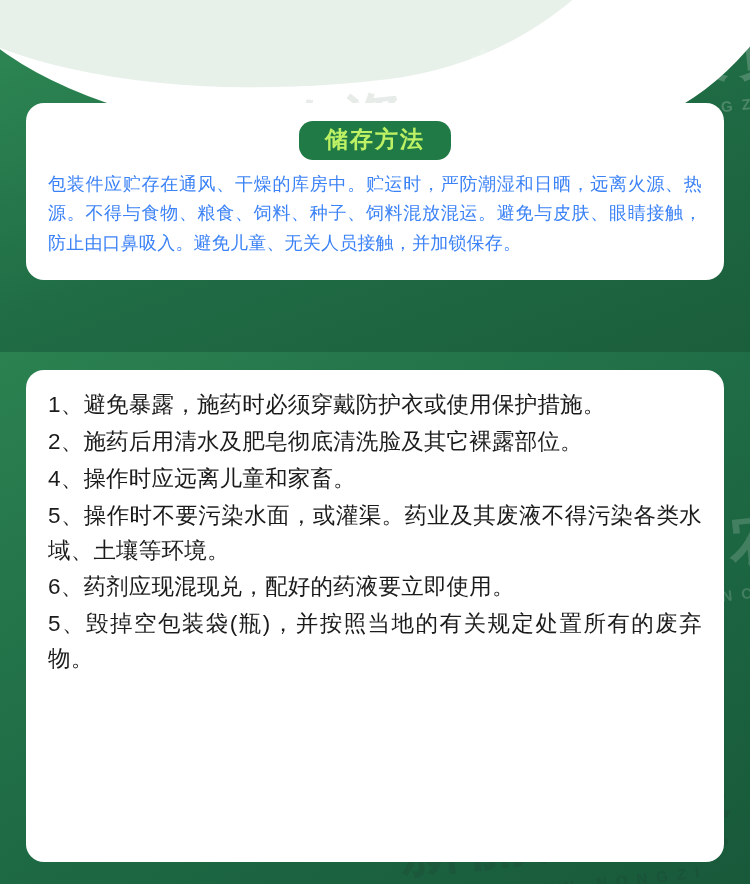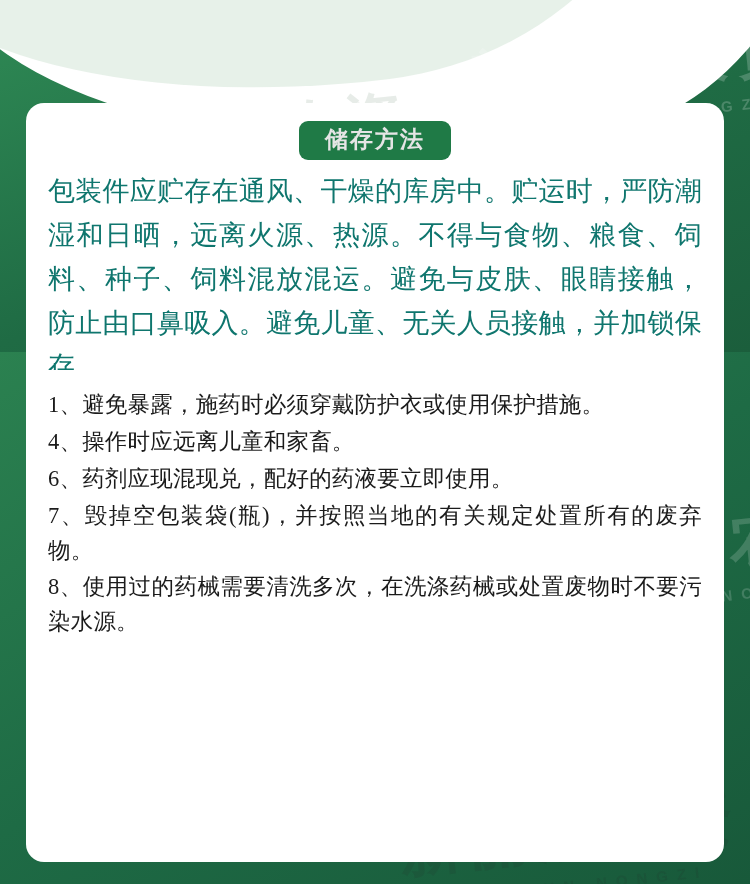--- a/index.html
+++ b/index.html
@@ -94,40 +94,39 @@
     padding: 18px 22px 26px 22px;
     min-height: 492px;
   }
   .title-wrap {
     text-align: center;
     margin-bottom: 10px;
   }
   .title-pill {
     display: inline-block;
     background: #1f7a46;
-    color: #e5e5e5;
+    color: #bef264;
     font-size: 23px;
     font-weight: bold;
     letter-spacing: 2px;
     padding: 6px 26px 8px 26px;
-    border-radius: 9px;
+    border-radius: 14px;
     line-height: 1.1;
   }
   .body-text {
-    font-size: 27px;
+    font-size: 18px;
     line-height: 1.62;
-    color: #0f766e;
+    color: #3b82f6;
     text-align: justify;
     letter-spacing: 0.2px;
   }
   .notice-list {
     margin: 0;
     padding: 0;
     list-style: none;
-    font-family: Liberation Serif, serif;
   }
   .notice-list li {
     font-size: 22.5px;
     line-height: 1.55;
     color: #1b1b1b;
     letter-spacing: 0.2px;
     text-align: justify;
     margin-bottom: 2px;
   }
 </style>
@@ -162,20 +161,21 @@
   <div class="card card-storage">
     <div class="title-wrap">
       <span class="title-pill">储存方法</span>
     </div>
     <div class="body-text">包装件应贮存在通风、干燥的库房中。贮运时，严防潮湿和日晒，远离火源、热源。不得与食物、粮食、饲料、种子、饲料混放混运。避免与皮肤、眼睛接触， 防止由口鼻吸入。避免儿童、无关人员接触，并加锁保存。</div>
   </div>
 
   <div class="card card-notice">
     <ul class="notice-list">
       <li>1、避免暴露，施药时必须穿戴防护衣或使用保护措施。</li>
+      <li>2、施药后用清水及肥皂彻底清洗脸及其它裸露部位。</li>
       <li>4、操作时应远离儿童和家畜。</li>
+      <li>5、操作时不要污染水面，或灌渠。药业及其废液不得污染各类水域、土壤等环境。</li>
       <li>6、药剂应现混现兑，配好的药液要立即使用。</li>
-      <li>7、毁掉空包装袋(瓶)，并按照当地的有关规定处置所有的废弃物。</li>
-      <li>8、使用过的药械需要清洗多次，在洗涤药械或处置废物时不要污染水源。</li>
+      <li>5、毁掉空包装袋(瓶)，并按照当地的有关规定处置所有的废弃物。</li>
     </ul>
   </div>
 
 </div>
 
 </body></html>

